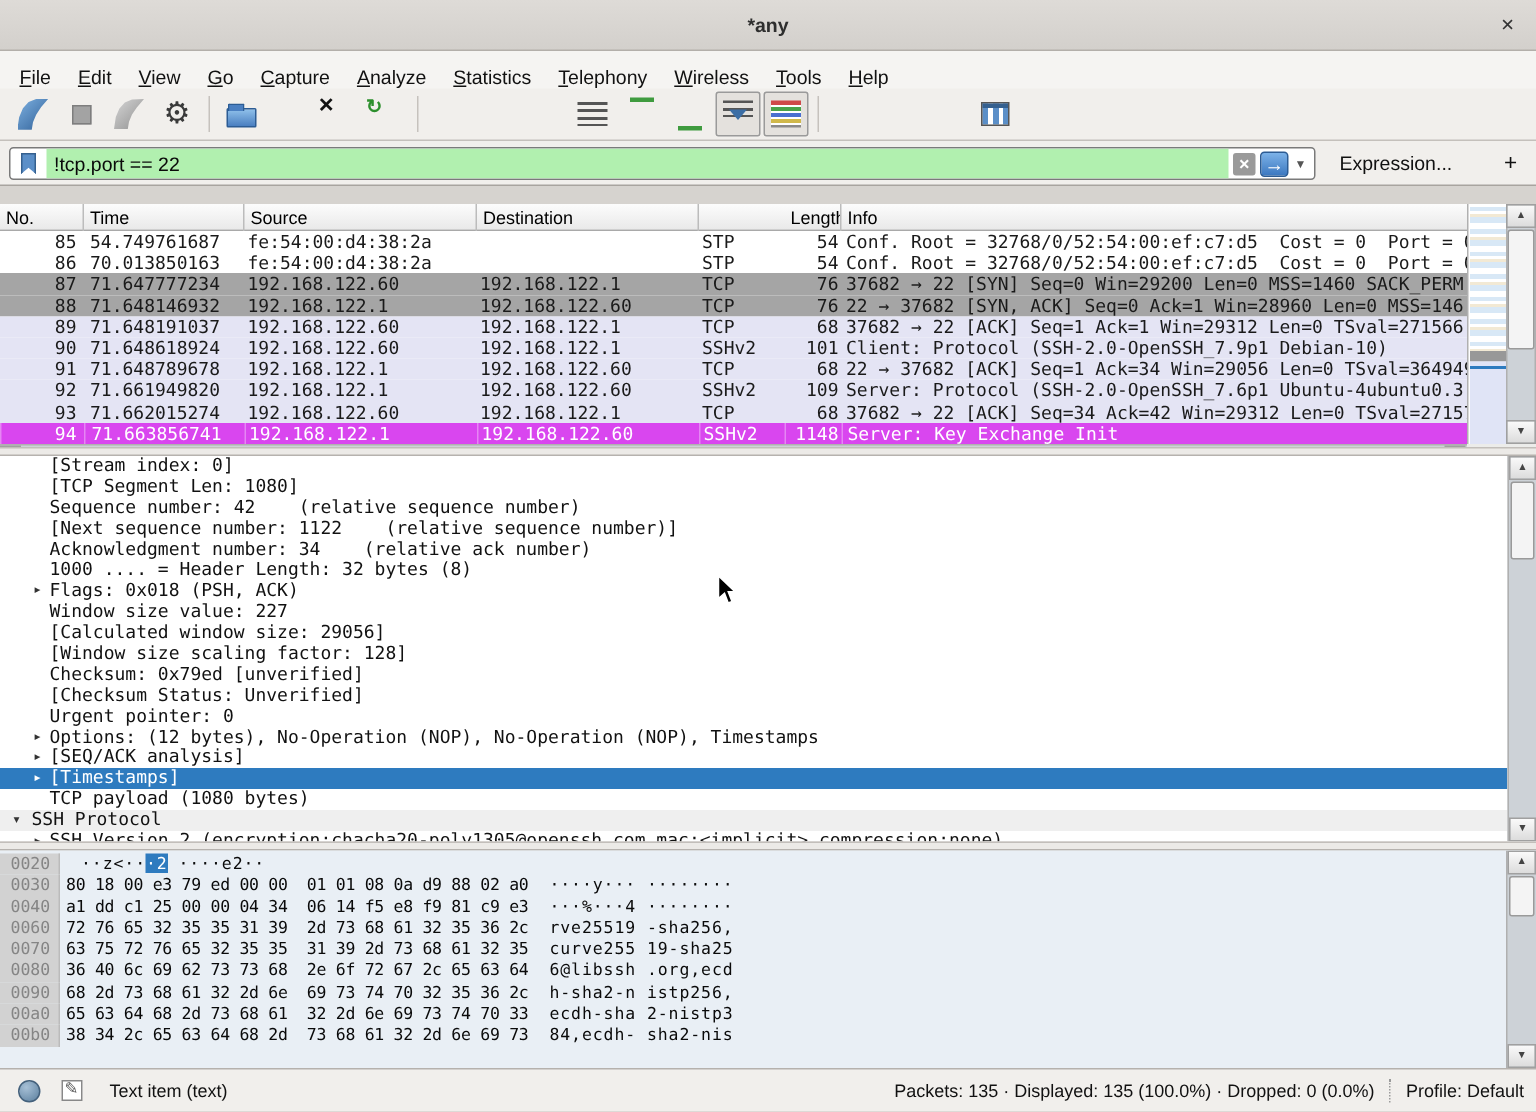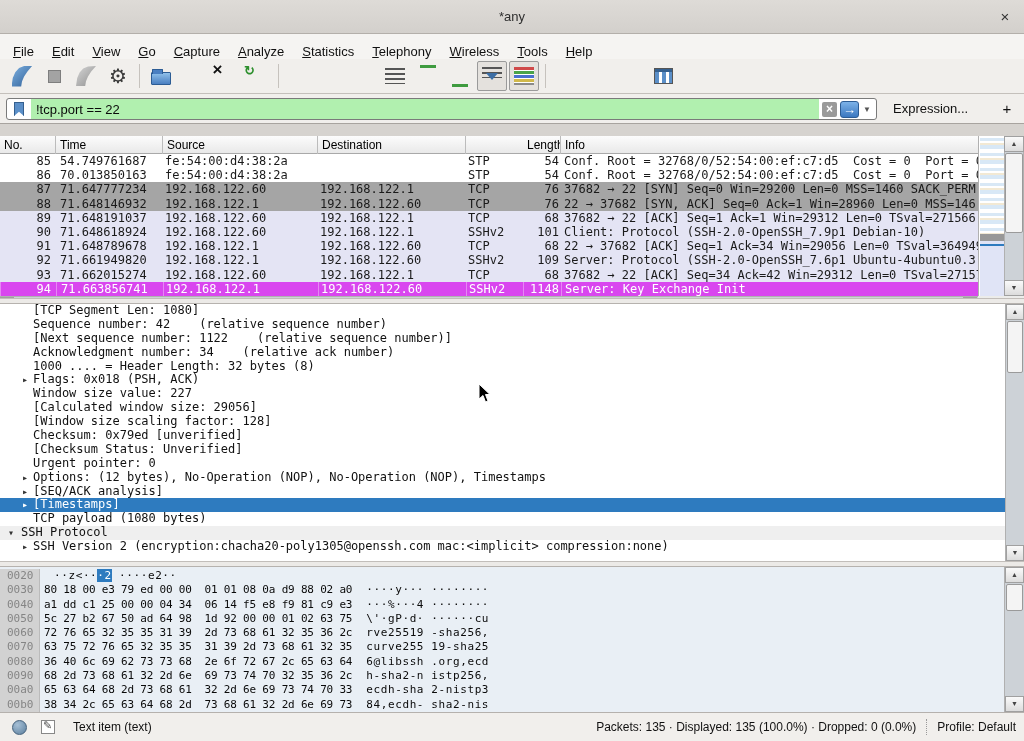--- a/index.html
+++ b/index.html
@@ -3,21 +3,21 @@
 <meta charset="utf-8">
 <style>
   * { margin:0; padding:0; box-sizing:border-box; }
   html,body { width:1024px; height:741px; overflow:hidden; }
   body { position:relative; background:#d6d3cf; font-family:"Liberation Sans", sans-serif; color:#1a1a1a; }
 
   
   .titlebar { position:absolute; left:0; top:0; width:1024px; height:34px;
     background:linear-gradient(#dedbd7,#d3d0cc); border-bottom:1px solid #b3afaa;
     display:flex; align-items:center; justify-content:center; }
-  .title { font-size:13px; font-weight:normal; color:#2e2e2e; }
+  .title { font-size:13px; font-weight:bold; color:#2e2e2e; }
   .close-btn { position:absolute; right:10px; top:8px; width:18px; height:18px;
     font-size:15px; line-height:18px; text-align:center; color:#333; cursor:default; }
 
   
   .menubar { position:absolute; left:0; top:34px; width:1024px; height:36px;
     background:#f5f4f2; border-bottom:1px solid #d8d5d1; display:flex; align-items:center; padding-left:4px; }
   .mitem { display:inline-block; font-size:13px; padding:3px 9px; color:#111; }
   .mitem::first-letter { text-decoration:underline; }
 
   
@@ -464,20 +464,24 @@
       </div>
   </div>
   <div class="plist-corner"></div>
 </div>
 
 <div class="splitter split1"></div>
 
 <div class="details">
   <div class="dlines">
 
+      <div class="dline child">
+        <span class="exp"></span>
+        <span class="dtext">[Stream index: 0]</span>
+      </div>
 
       <div class="dline child">
         <span class="exp"></span>
         <span class="dtext">[TCP Segment Len: 1080]</span>
       </div>
 
       <div class="dline child">
         <span class="exp"></span>
         <span class="dtext">Sequence number: 42    (relative sequence number)</span>
       </div>
@@ -588,25 +592,20 @@
         <span class="hx"><span>80 18 00 e3 79 ed 00 00  01 01 08 0a d9 88 02 a0</span><span class="hl"></span><span></span></span>
         <span class="asc"><span>····y··· ········</span><span class="hl"></span><span></span></span>
       </div>
 
       <div class="hrow">
         <span class="hoff">0040</span>
         <span class="hx"><span>a1 dd c1 25 00 00 04 34  06 14 f5 e8 f9 81 c9 e3</span><span class="hl"></span><span></span></span>
         <span class="asc"><span>···%···4 ········</span><span class="hl"></span><span></span></span>
       </div>
 
-      <div class="hrow">
-        <span class="hoff">0050</span>
-        <span class="hx"><span>5c 27 b2 67 50 ad 64 98  1d 92 00 00 01 02 63 75</span><span class="hl"></span><span></span></span>
-        <span class="asc"><span>\'·gP·d· ······cu</span><span class="hl"></span><span></span></span>
-      </div>
 
       <div class="hrow">
         <span class="hoff">0060</span>
         <span class="hx"><span>72 76 65 32 35 35 31 39  2d 73 68 61 32 35 36 2c</span><span class="hl"></span><span></span></span>
         <span class="asc"><span>rve25519 -sha256,</span><span class="hl"></span><span></span></span>
       </div>
 
       <div class="hrow">
         <span class="hoff">0070</span>
         <span class="hx"><span>63 75 72 76 65 32 35 35  31 39 2d 73 68 61 32 35</span><span class="hl"></span><span></span></span>

